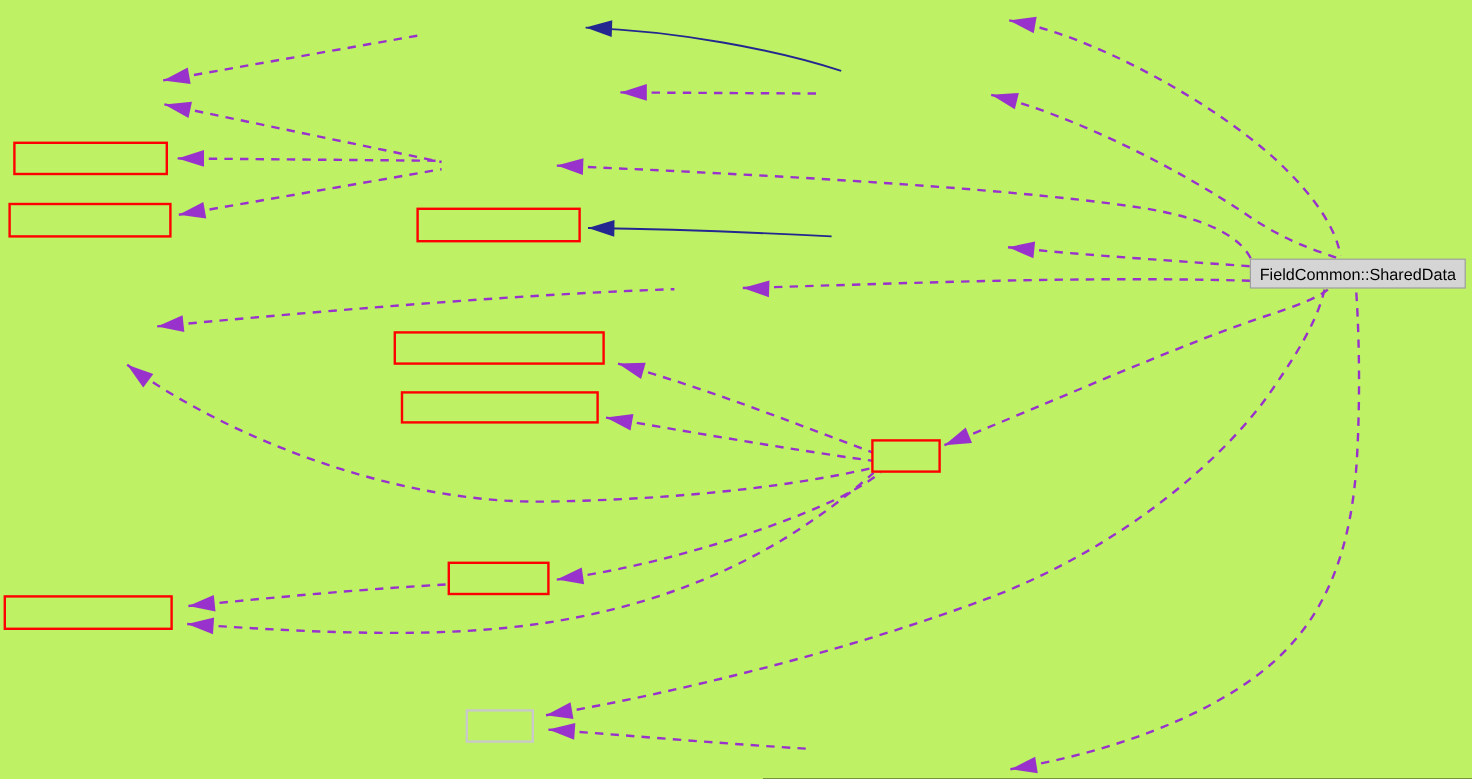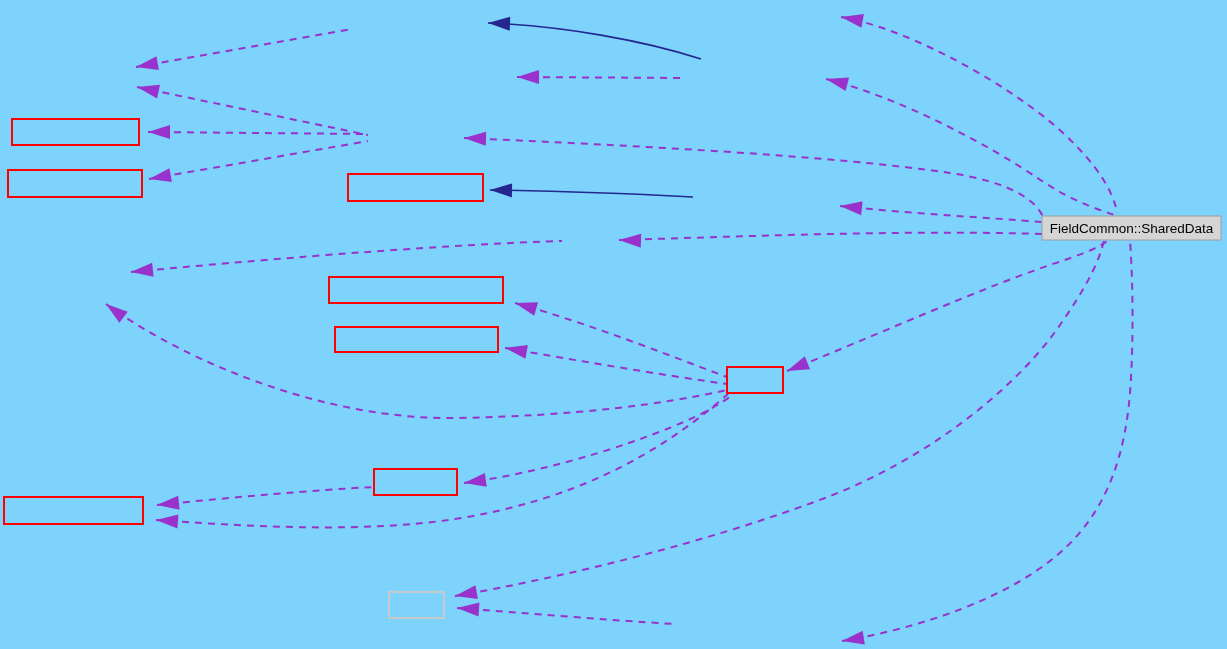--- a/index.html
+++ b/index.html
@@ -1,19 +1,19 @@
 <!DOCTYPE html>
 <html><head>
 <meta charset="utf-8">
 <style>
   html,body{margin:0;padding:0;background:#000;}
   .stage{
     position:relative;
     width:1227px;height:649px;
-    background:#7dd3fc;
+    background:#bef264;
     overflow:hidden;
     font-family:"Liberation Sans", sans-serif;
   }
   svg{display:block;}
   .node-label{
     font-family:"Liberation Sans", sans-serif;
     fill:#000000;
   }
 </style>
 </head>

